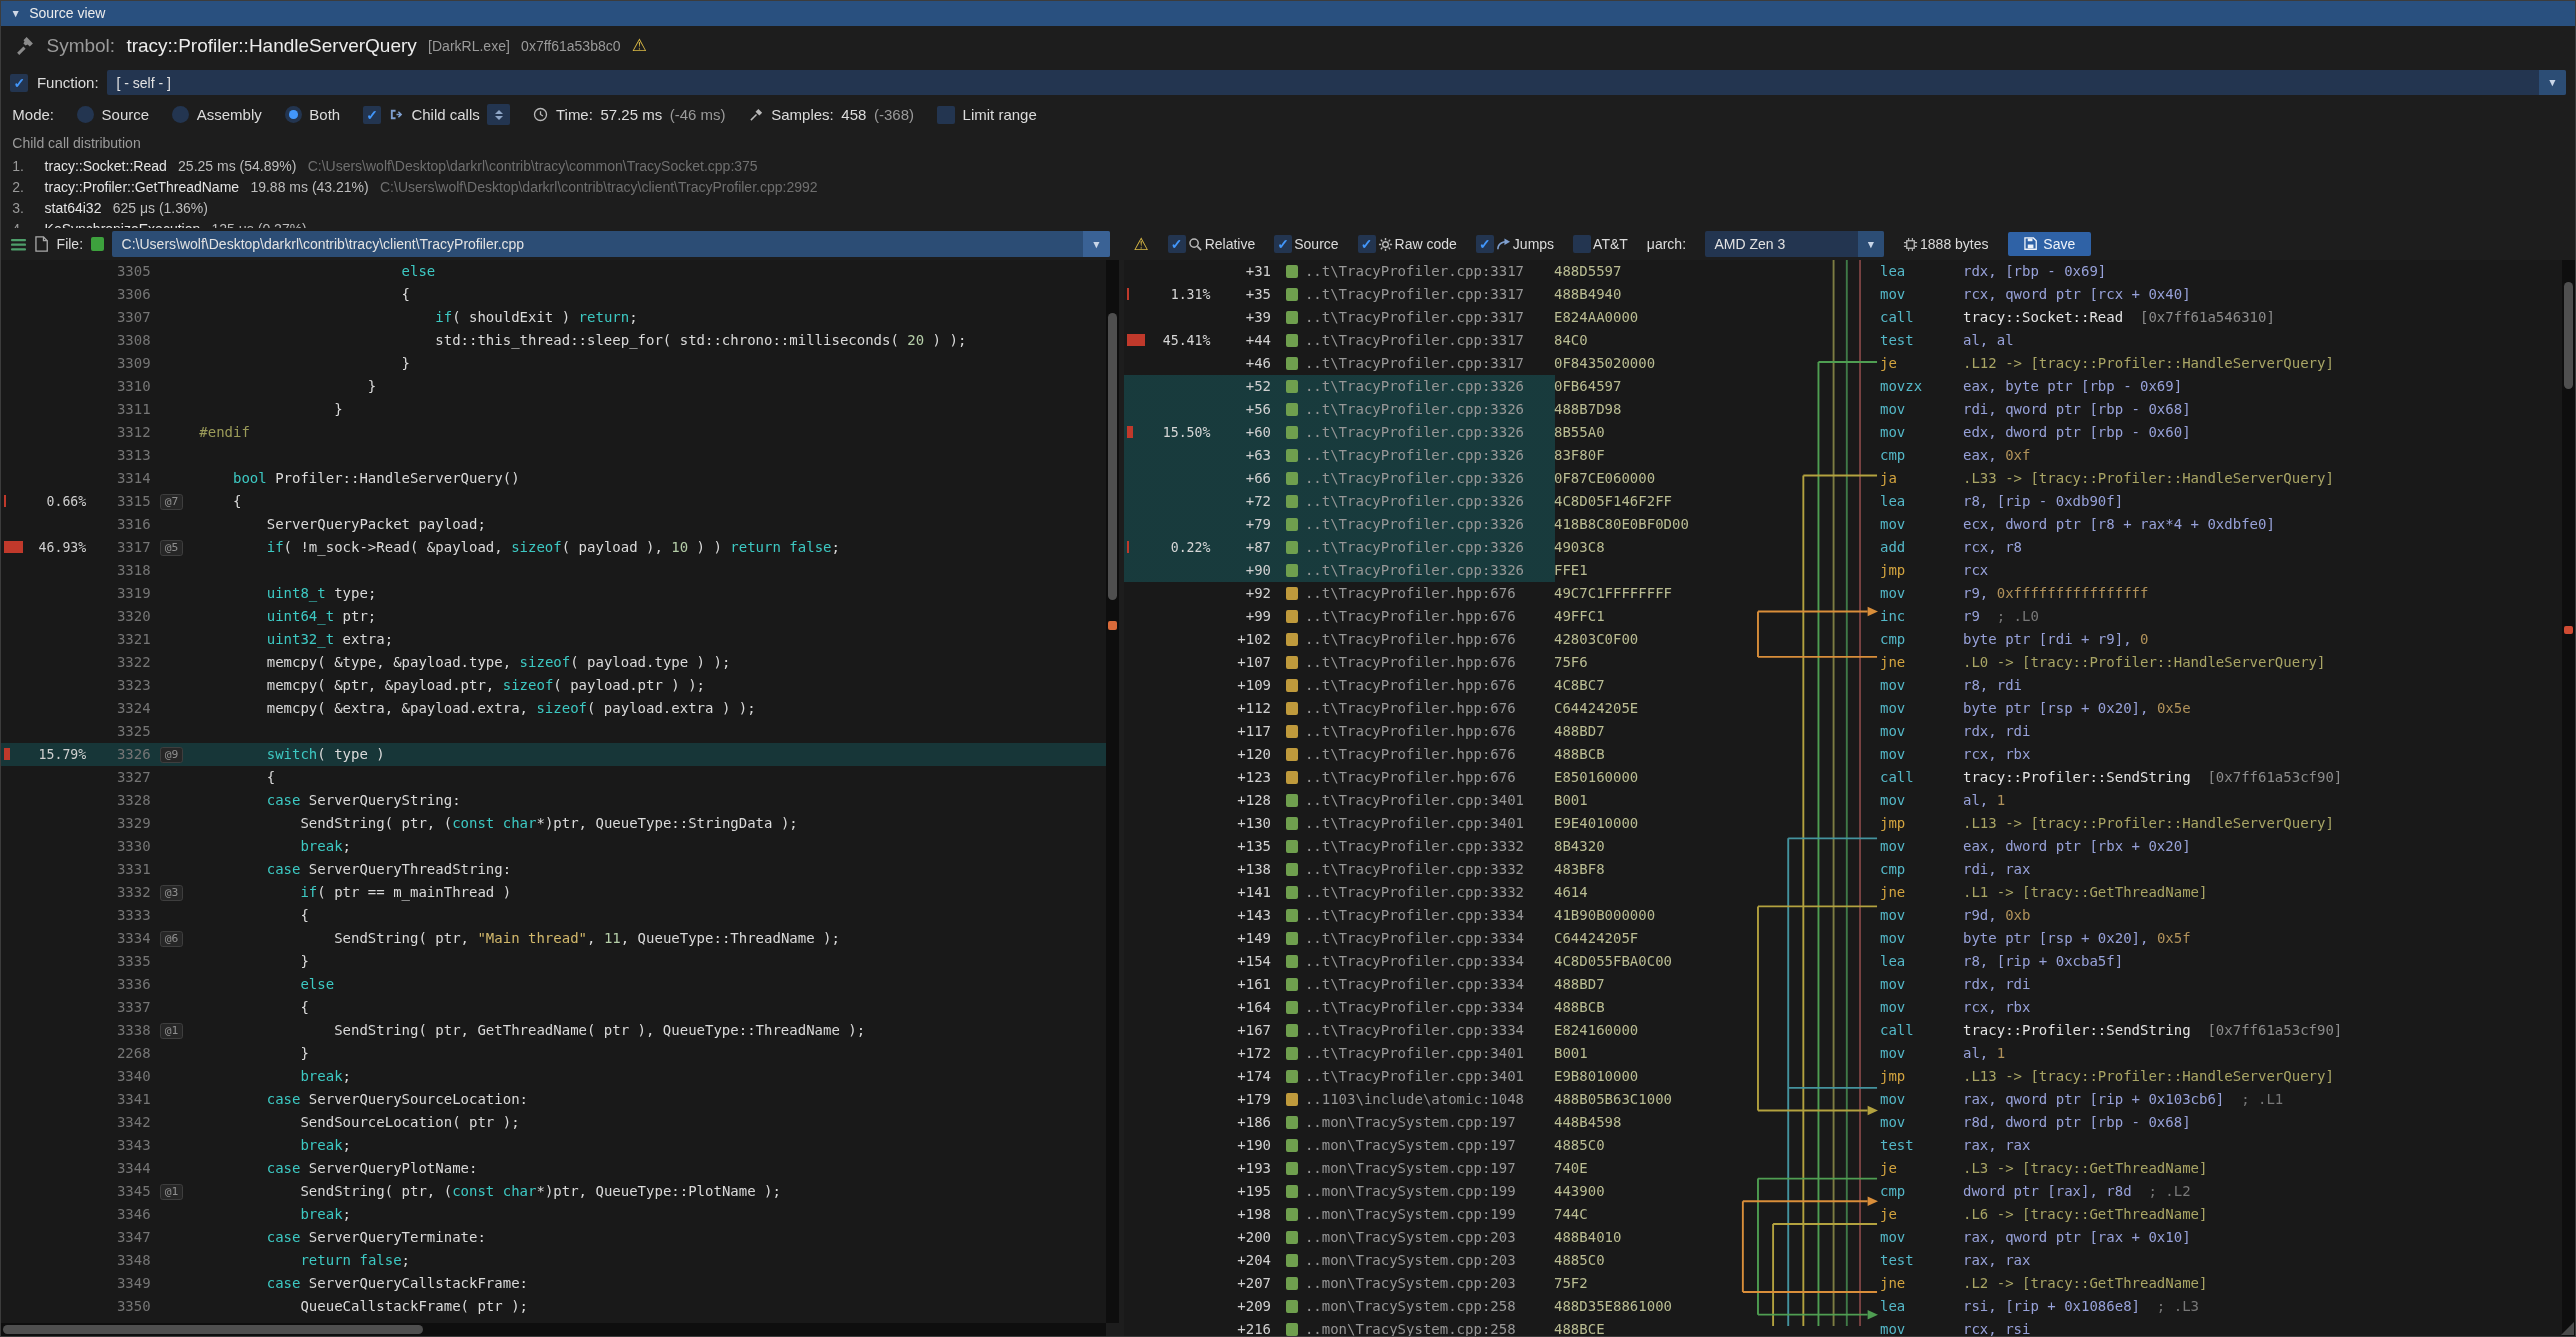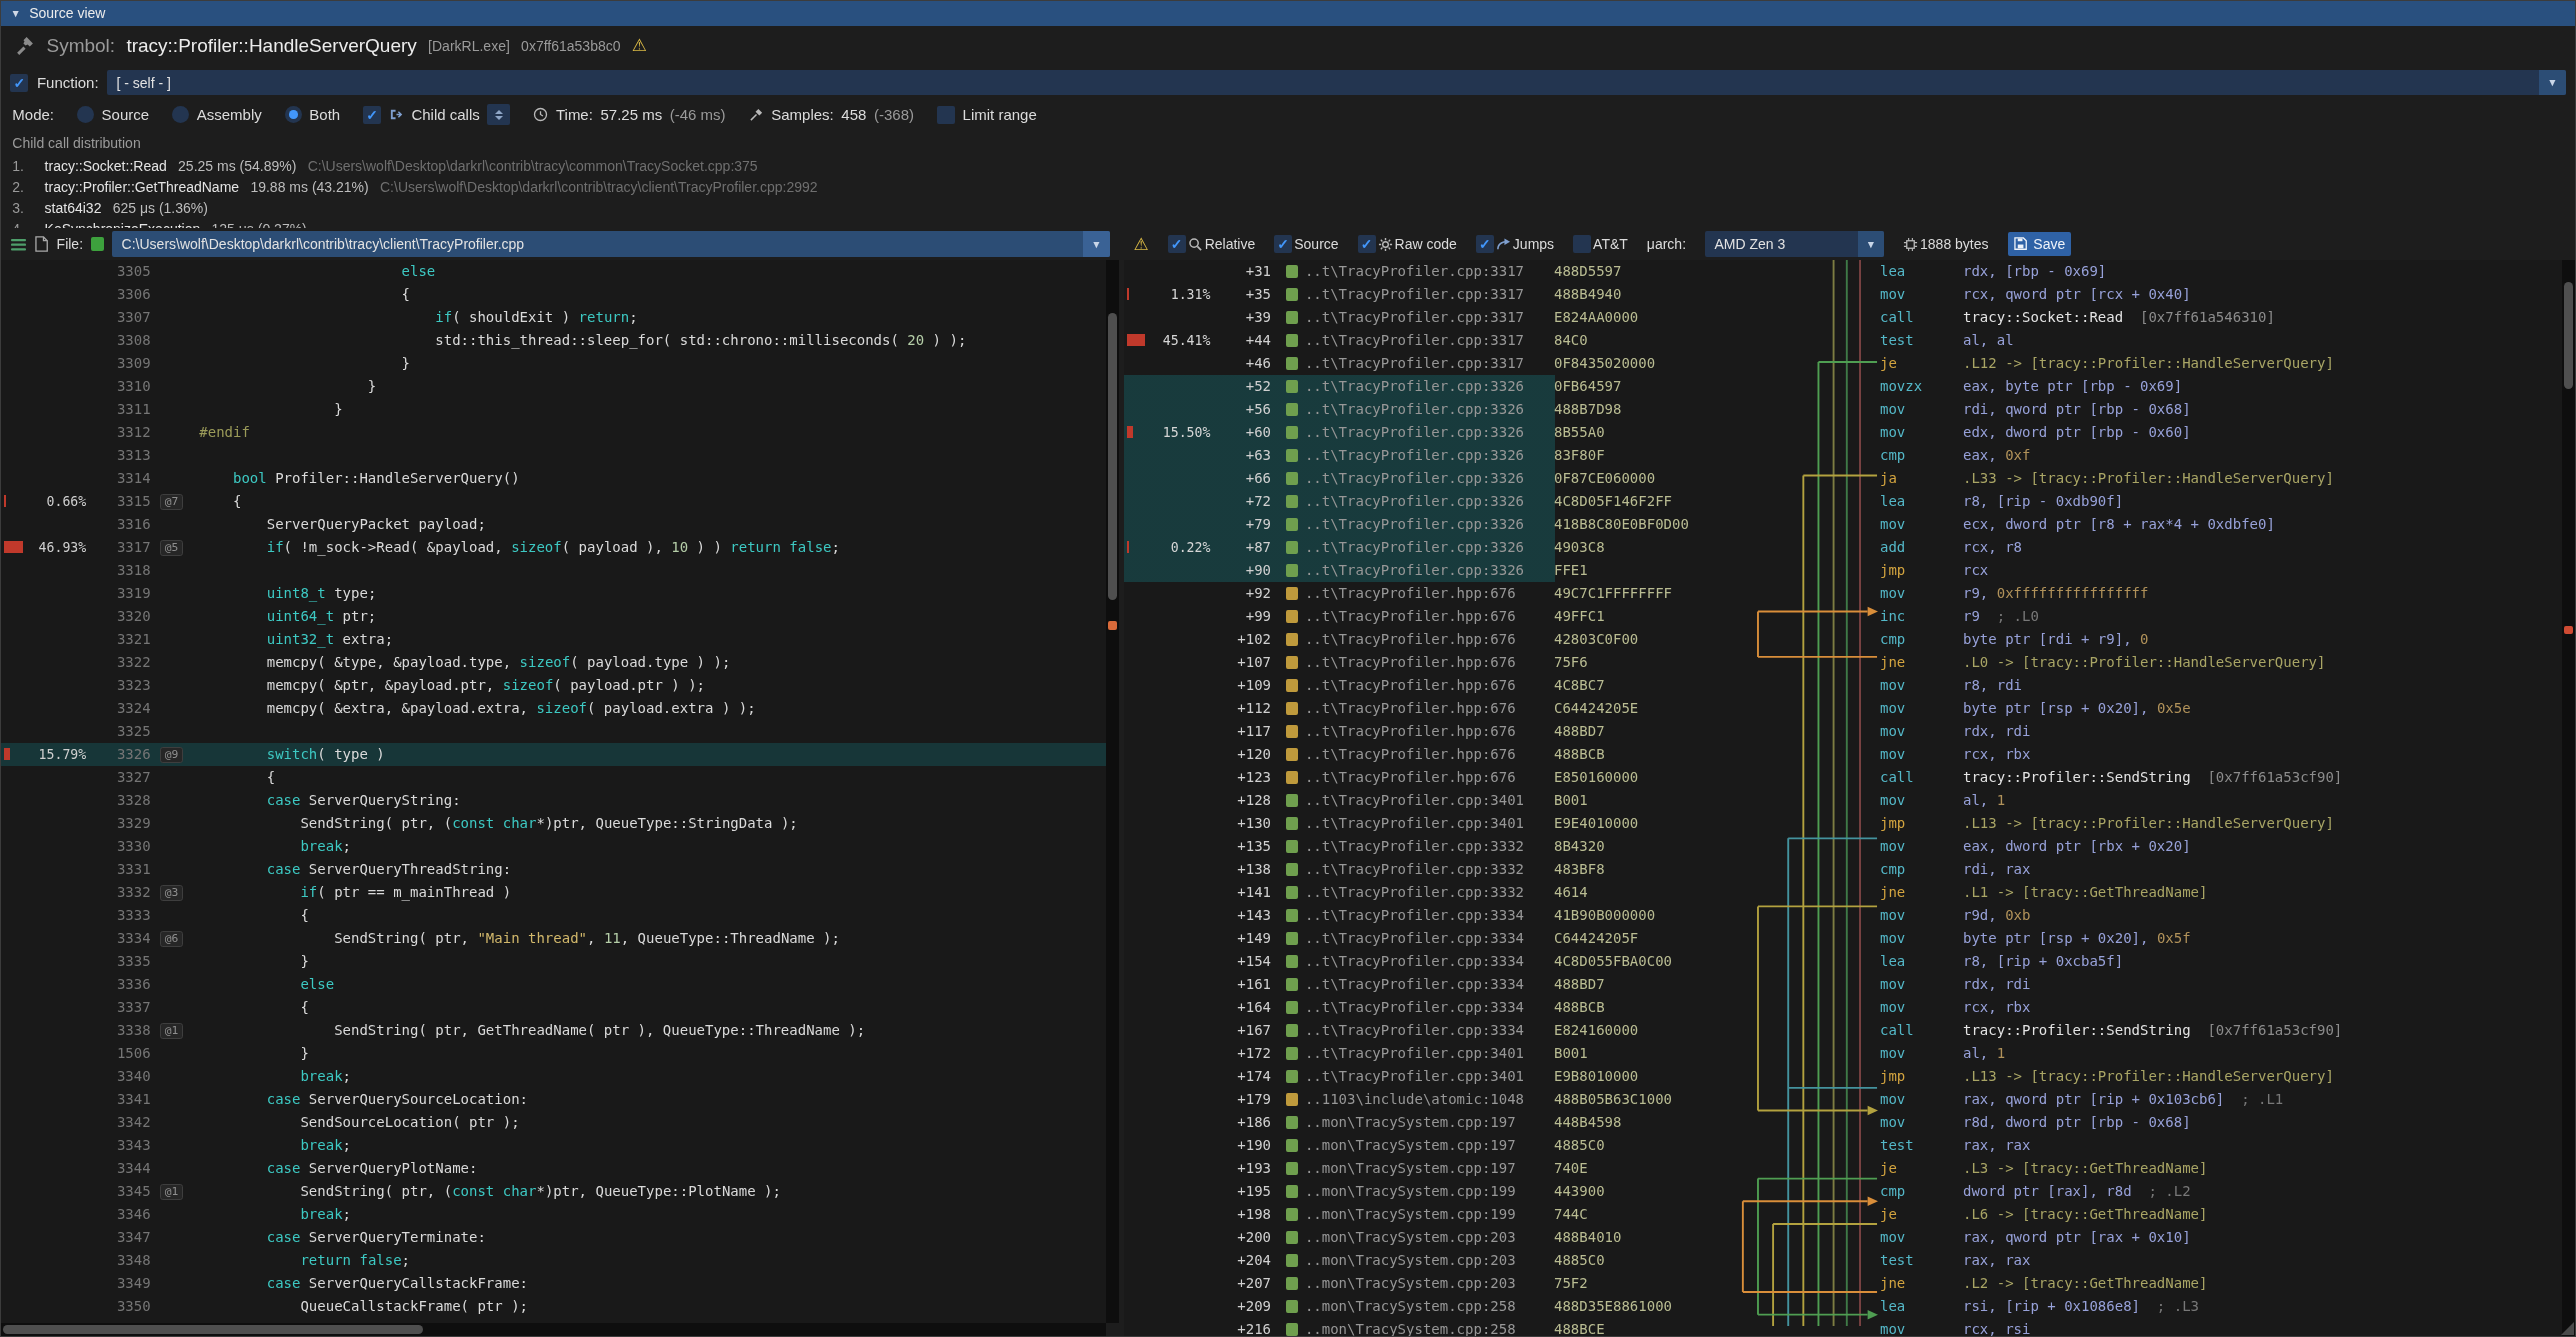--- a/index.html
+++ b/index.html
@@ -57,21 +57,21 @@
   .panetop{height:32px;display:flex;align-items:center;gap:8px;padding:0 9.4px;font-size:14px}
 
   
   .filecombo{flex:1}
   .swatch{width:13.2px;height:13.2px;background:#3da13d;border-radius:1.9px;flex:none}
 
   
   .asmbar{gap:19px}
   .asmbar .grp{gap:2px}
   .uarchcombo{width:179px}
-  .savebtn{background:#2f62a6;border-radius:1.9px;height:24.6px;display:flex;align-items:center;gap:6.6px;padding:0 6px;color:#eef3fa;font-size:14px}
+  .savebtn{background:#2f62a6;border-radius:1.9px;height:24.6px;display:flex;align-items:center;gap:6.6px;padding:0 16px;color:#eef3fa;font-size:14px}
 
   
   .srcview{position:absolute;left:0;right:13.2px;top:32px;bottom:13.2px;overflow:hidden;background:#191919;font-family:"DejaVu Sans Mono",monospace;font-size:14px}
   .srow{display:flex;height:23px;line-height:23px;white-space:pre}
   .srow.hl{background:rgba(23,92,96,.45)}
   .sbar{width:24.6px;position:relative;flex:none}
   .sbar i{position:absolute;left:2.8px;top:4.7px;height:12.3px;background:#c0392b}
   .spct{width:70px;text-align:right;padding-right:9.4px;color:#cfcfcf;font-size:13.2px;flex:none}
   .snum{width:55px;text-align:right;color:#757575;flex:none}
   .sbadge{width:43px;padding-left:9.4px;flex:none}
@@ -267,21 +267,21 @@
           <div class="srow"><span class="sbar"></span><span class="spct"></span><span class="snum">3329</span><span class="sbadge"></span><span class="scode"><span class="tk-pl">            </span><span class="tk-pl">SendString( ptr, (</span><span class="tk-kw">const</span><span class="tk-pl"> </span><span class="tk-ty">char</span><span class="tk-pl">*)ptr, QueueType::StringData );</span></span></div>
           <div class="srow"><span class="sbar"></span><span class="spct"></span><span class="snum">3330</span><span class="sbadge"></span><span class="scode"><span class="tk-pl">            </span><span class="tk-kw">break</span><span class="tk-pl">;</span></span></div>
           <div class="srow"><span class="sbar"></span><span class="spct"></span><span class="snum">3331</span><span class="sbadge"></span><span class="scode"><span class="tk-pl">        </span><span class="tk-kw">case</span><span class="tk-pl"> ServerQueryThreadString:</span></span></div>
           <div class="srow"><span class="sbar"></span><span class="spct"></span><span class="snum">3332</span><span class="sbadge"><i>@3</i></span><span class="scode"><span class="tk-pl">            </span><span class="tk-kw">if</span><span class="tk-pl">( ptr == m_mainThread )</span></span></div>
           <div class="srow"><span class="sbar"></span><span class="spct"></span><span class="snum">3333</span><span class="sbadge"></span><span class="scode"><span class="tk-pl">            </span><span class="tk-pl">{</span></span></div>
           <div class="srow"><span class="sbar"></span><span class="spct"></span><span class="snum">3334</span><span class="sbadge"><i>@6</i></span><span class="scode"><span class="tk-pl">                </span><span class="tk-pl">SendString( ptr, </span><span class="tk-st">"Main thread"</span><span class="tk-pl">, </span><span class="tk-nu">11</span><span class="tk-pl">, QueueType::ThreadName );</span></span></div>
           <div class="srow"><span class="sbar"></span><span class="spct"></span><span class="snum">3335</span><span class="sbadge"></span><span class="scode"><span class="tk-pl">            </span><span class="tk-pl">}</span></span></div>
           <div class="srow"><span class="sbar"></span><span class="spct"></span><span class="snum">3336</span><span class="sbadge"></span><span class="scode"><span class="tk-pl">            </span><span class="tk-kw">else</span></span></div>
           <div class="srow"><span class="sbar"></span><span class="spct"></span><span class="snum">3337</span><span class="sbadge"></span><span class="scode"><span class="tk-pl">            </span><span class="tk-pl">{</span></span></div>
           <div class="srow"><span class="sbar"></span><span class="spct"></span><span class="snum">3338</span><span class="sbadge"><i>@1</i></span><span class="scode"><span class="tk-pl">                </span><span class="tk-pl">SendString( ptr, GetThreadName( ptr ), QueueType::ThreadName );</span></span></div>
-          <div class="srow"><span class="sbar"></span><span class="spct"></span><span class="snum">1506</span><span class="sbadge"></span><span class="scode"><span class="tk-pl">            </span><span class="tk-pl">}</span></span></div>
+          <div class="srow"><span class="sbar"></span><span class="spct"></span><span class="snum">2268</span><span class="sbadge"></span><span class="scode"><span class="tk-pl">            </span><span class="tk-pl">}</span></span></div>
           <div class="srow"><span class="sbar"></span><span class="spct"></span><span class="snum">3340</span><span class="sbadge"></span><span class="scode"><span class="tk-pl">            </span><span class="tk-kw">break</span><span class="tk-pl">;</span></span></div>
           <div class="srow"><span class="sbar"></span><span class="spct"></span><span class="snum">3341</span><span class="sbadge"></span><span class="scode"><span class="tk-pl">        </span><span class="tk-kw">case</span><span class="tk-pl"> ServerQuerySourceLocation:</span></span></div>
           <div class="srow"><span class="sbar"></span><span class="spct"></span><span class="snum">3342</span><span class="sbadge"></span><span class="scode"><span class="tk-pl">            </span><span class="tk-pl">SendSourceLocation( ptr );</span></span></div>
           <div class="srow"><span class="sbar"></span><span class="spct"></span><span class="snum">3343</span><span class="sbadge"></span><span class="scode"><span class="tk-pl">            </span><span class="tk-kw">break</span><span class="tk-pl">;</span></span></div>
           <div class="srow"><span class="sbar"></span><span class="spct"></span><span class="snum">3344</span><span class="sbadge"></span><span class="scode"><span class="tk-pl">        </span><span class="tk-kw">case</span><span class="tk-pl"> ServerQueryPlotName:</span></span></div>
           <div class="srow"><span class="sbar"></span><span class="spct"></span><span class="snum">3345</span><span class="sbadge"><i>@1</i></span><span class="scode"><span class="tk-pl">            </span><span class="tk-pl">SendString( ptr, (</span><span class="tk-kw">const</span><span class="tk-pl"> </span><span class="tk-ty">char</span><span class="tk-pl">*)ptr, QueueType::PlotName );</span></span></div>
           <div class="srow"><span class="sbar"></span><span class="spct"></span><span class="snum">3346</span><span class="sbadge"></span><span class="scode"><span class="tk-pl">            </span><span class="tk-kw">break</span><span class="tk-pl">;</span></span></div>
           <div class="srow"><span class="sbar"></span><span class="spct"></span><span class="snum">3347</span><span class="sbadge"></span><span class="scode"><span class="tk-pl">        </span><span class="tk-kw">case</span><span class="tk-pl"> ServerQueryTerminate:</span></span></div>
           <div class="srow"><span class="sbar"></span><span class="spct"></span><span class="snum">3348</span><span class="sbadge"></span><span class="scode"><span class="tk-pl">            </span><span class="tk-kw">return</span><span class="tk-pl"> </span><span class="tk-kw">false</span><span class="tk-pl">;</span></span></div>
           <div class="srow"><span class="sbar"></span><span class="spct"></span><span class="snum">3349</span><span class="sbadge"></span><span class="scode"><span class="tk-pl">        </span><span class="tk-kw">case</span><span class="tk-pl"> ServerQueryCallstackFrame:</span></span></div>

